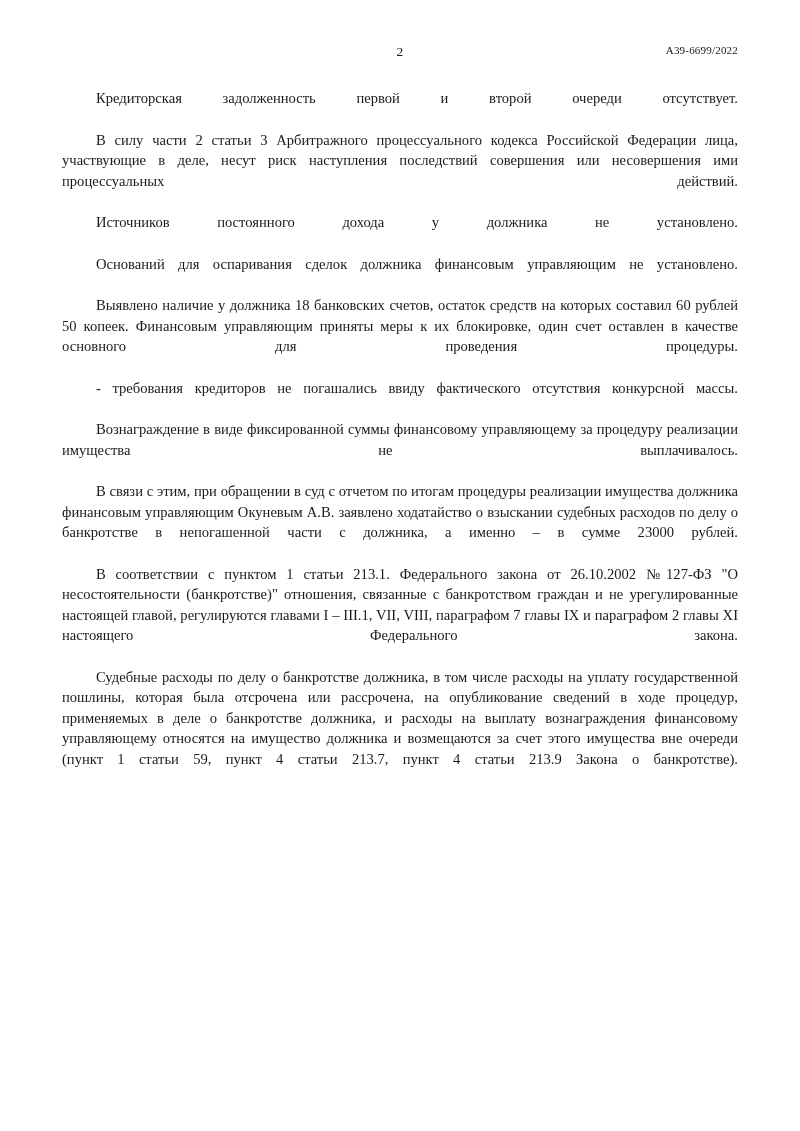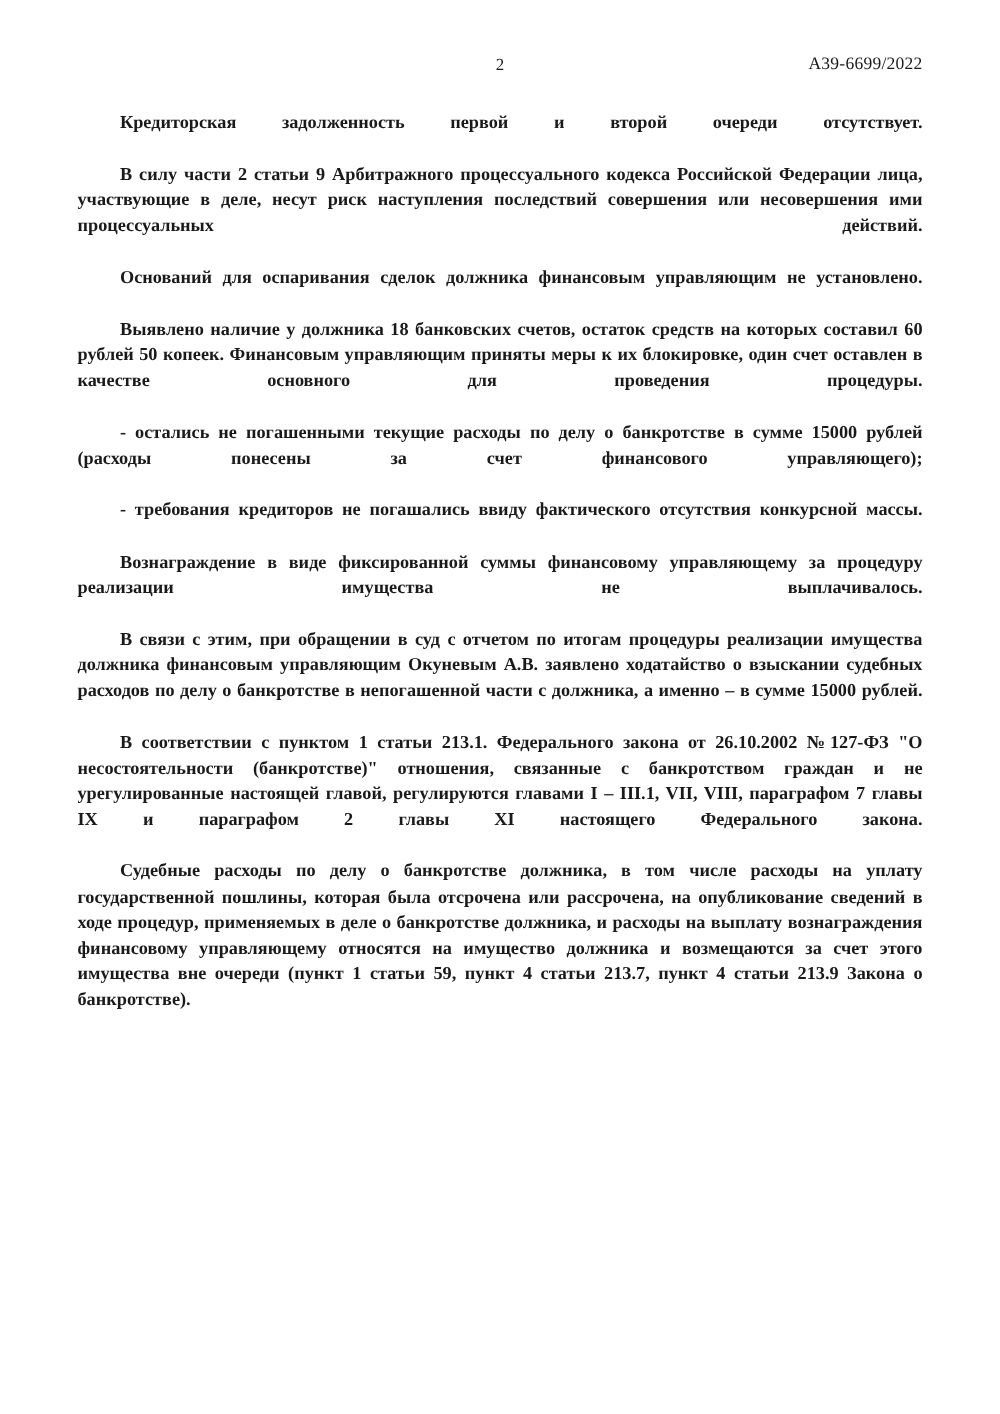--- a/index.html
+++ b/index.html
@@ -31,60 +31,59 @@
     left: 50%;
     transform: translateX(-50%);
     top: 0;
     font-size: 13.5px;
     letter-spacing: 0.2px;
   }
   .case-number {
     position: absolute;
     right: 0;
     top: 0;
-    font-size: 14px;
+    font-size: 11px;
     letter-spacing: 0.2px;
   }
   .doc-body {
     margin-top: 18px;
   }
   p.para {
     margin: 0 0 0.5px 0;
     text-align: justify;
     text-justify: inter-word;
     font-size: 14.6px;
     line-height: 1.405;
     text-indent: 34px;
     hyphens: none;
-    font-weight: bold;
   }
   
   p.para::after {
     content: "";
     display: inline-block;
     width: 100%;
   }
 </style>
 </head>
 <body>
 
 <div class="page">
 
   <div class="page-header">
     <div class="page-number">2</div>
     <div class="case-number">А39-6699/2022</div>
   </div>
 
   <div class="doc-body">
     <p class="para">Кредиторская задолженность первой и второй очереди отсутствует.</p>
-    <p class="para">В силу части 2 статьи 9 Арбитражного процессуального кодекса Российской Федерации лица, участвующие в деле, несут риск наступления последствий совершения или несовершения ими процессуальных действий.</p>
+    <p class="para">В силу части 2 статьи 3 Арбитражного процессуального кодекса Российской Федерации лица, участвующие в деле, несут риск наступления последствий совершения или несовершения ими процессуальных действий.</p>
+    <p class="para">Источников постоянного дохода у должника не установлено.</p>
     <p class="para">Оснований для оспаривания сделок должника финансовым управляющим не установлено.</p>
     <p class="para">Выявлено наличие у должника 18 банковских счетов, остаток средств на которых составил 60 рублей 50 копеек. Финансовым управляющим приняты меры к их блокировке, один счет оставлен в качестве основного для проведения процедуры.</p>
-    <p class="para">- остались не погашенными текущие расходы по делу о банкротстве в сумме 15000 рублей (расходы понесены за счет финансового управляющего);</p>
     <p class="para">- требования кредиторов не погашались ввиду фактического отсутствия конкурсной массы.</p>
     <p class="para">Вознаграждение в виде фиксированной суммы финансовому управляющему за процедуру реализации имущества не выплачивалось.</p>
-    <p class="para">В связи с этим, при  обращении в суд с отчетом по итогам процедуры реализации имущества должника финансовым управляющим Окуневым А.В. заявлено ходатайство о взыскании судебных расходов по делу о банкротстве в непогашенной части с должника, а именно – в сумме 15000 рублей.</p>
+    <p class="para">В связи с этим, при  обращении в суд с отчетом по итогам процедуры реализации имущества должника финансовым управляющим Окуневым А.В. заявлено ходатайство о взыскании судебных расходов по делу о банкротстве в непогашенной части с должника, а именно – в сумме 23000 рублей.</p>
     <p class="para">В соответствии с пунктом 1 статьи 213.1. Федерального закона от 26.10.2002 №127-ФЗ "О несостоятельности (банкротстве)" отношения, связанные с банкротством граждан и не урегулированные настоящей главой, регулируются главами I – III.1, VII,    VIII, параграфом 7 главы IX и параграфом 2 главы XI настоящего Федерального закона.</p>
     <p class="para">Судебные расходы по делу о банкротстве должника, в том числе расходы на уплату государственной пошлины, которая была отсрочена или рассрочена, на опубликование сведений в ходе процедур, применяемых в деле о банкротстве должника, и расходы на выплату вознаграждения финансовому управляющему относятся на имущество должника и возмещаются за счет этого имущества вне очереди (пункт 1 статьи 59, пункт 4 статьи 213.7, пункт 4 статьи 213.9 Закона о банкротстве).</p>
 
   </div>
 
 </div>
 
 </body></html>

